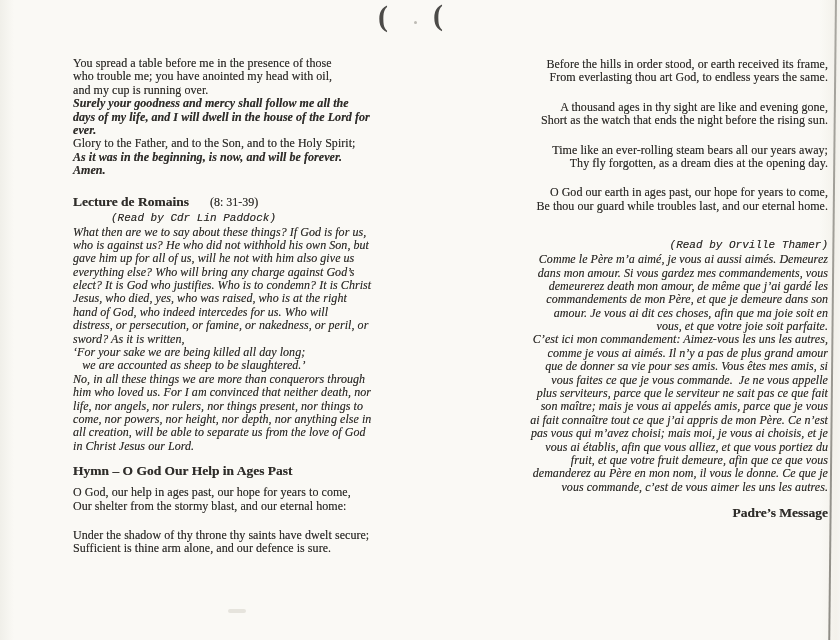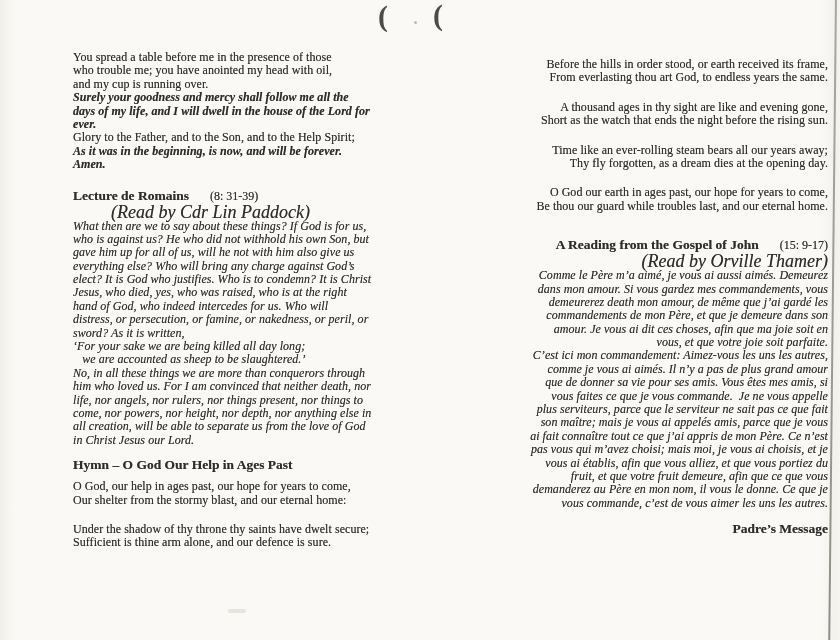--- a/index.html
+++ b/index.html
@@ -5,21 +5,21 @@
   * { margin:0; padding:0; box-sizing:border-box; }
   html,body { width:840px; height:640px; overflow:hidden; }
   body {
     position:relative;
     background:
       linear-gradient(90deg, #f0efe9 0px, #faf9f5 14px, #faf9f5 820px, #f3f1eb 836px, #f5f4f0 840px);
     font-family:"Liberation Serif","DejaVu Serif",serif;
     color:#2f2d2a;
   }
   .col { position:absolute; }
-  .col.left  { left:73px;  top:51px; width:355px; }
+  .col.left  { left:73px;  top:57px; width:355px; }
   .col.right { left:478px; top:58px; width:350px;text-align:right; }
   .line {
     font-size:12px;
     line-height:13.4px;
     height:13.4px;
     white-space:pre;
     letter-spacing:0.05px;
     text-shadow:0 0 0.5px rgba(47,45,42,0.55);
   }
   .bi .line, .line.bi { font-weight:bold; font-style:italic; }
@@ -27,25 +27,26 @@
   .heading {
     font-weight:bold;
     font-size:13.5px;
     line-height:16px;
     white-space:pre;
     text-shadow:0 0 0.5px rgba(47,45,42,0.55);
   }
   .heading .ref { font-weight:normal; font-size:12px; margin-left:21px; }
   .readby {
     font-style:italic;
-    font-size:18px;
+    font-size:11px;
     line-height:16px;
     padding-left:38px;
     white-space:pre;
     text-shadow:0 0 0.5px rgba(47,45,42,0.55);
+    font-family:Liberation Mono, monospace;
   }
   .romans-block  { margin-top:16px; }
   .hymn-block    { margin-top:10px; }
   .verse         { margin-top:16px; }
   .verse.first   { margin-top:7px; }
   .verse.top     { margin-top:0; }
   .gospel-block  { margin-top:24px; }
   .padre         { margin-top:11px; }
   
   .crescent {
@@ -94,21 +95,21 @@
           <div class="line">You spread a table before me in the presence of those</div>
           <div class="line">who trouble me; you have anointed my head with oil,</div>
           <div class="line">and my cup is running over.</div>
         </div>
       <div>
           <div class="line bi">Surely your goodness and mercy shall follow me all the</div>
           <div class="line bi">days of my life, and I will dwell in the house of the Lord for</div>
           <div class="line bi">ever.</div>
         </div>
       <div>
-          <div class="line">Glory to the Father, and to the Son, and to the Help Spirit;</div>
+          <div class="line">Glory to the Father, and to the Son, and to the Holy Spirit;</div>
         </div>
       <div>
           <div class="line bi">As it was in the beginning, is now, and will be forever.</div>
           <div class="line bi">Amen.</div>
         </div>
     </div>
 
     <div class="romans-block">
       <div class="heading"><span>Lecture de Romains</span><span class="ref">(8: 31-39)</span></div>
       <div class="readby">(Read by Cdr Lin Paddock)</div>
@@ -162,21 +163,20 @@
           <div class="line">Time like an ever-rolling steam bears all our years away;</div>
           <div class="line">Thy fly forgotten, as a dream dies at the opening day.</div>
         </div>
       <div class="verse">
           <div class="line">O God our earth in ages past, our hope for years to come,</div>
           <div class="line">Be thou our guard while troubles last, and our eternal home.</div>
         </div>
     </div>
 
     <div class="gospel-block">
-      <div class="heading"><span>A Reading from the Gospel of John</span><span class="ref">(15: 9-17)</span></div>
       <div class="readby">(Read by Orville Thamer)</div>
       <div>
           <div class="line it">Comme le Père m’a aimé, je vous ai aussi aimés. Demeurez</div>
           <div class="line it">dans mon amour. Si vous gardez mes commandements, vous</div>
           <div class="line it">demeurerez death mon amour, de même que j’ai gardé les</div>
           <div class="line it">commandements de mon Père, et que je demeure dans son</div>
           <div class="line it">amour. Je vous ai dit ces choses, afin que ma joie soit en</div>
           <div class="line it">vous, et que votre joie soit parfaite.</div>
           <div class="line it">C’est ici mon commandement: Aimez-vous les uns les autres,</div>
           <div class="line it">comme je vous ai aimés. Il n’y a pas de plus grand amour</div>

